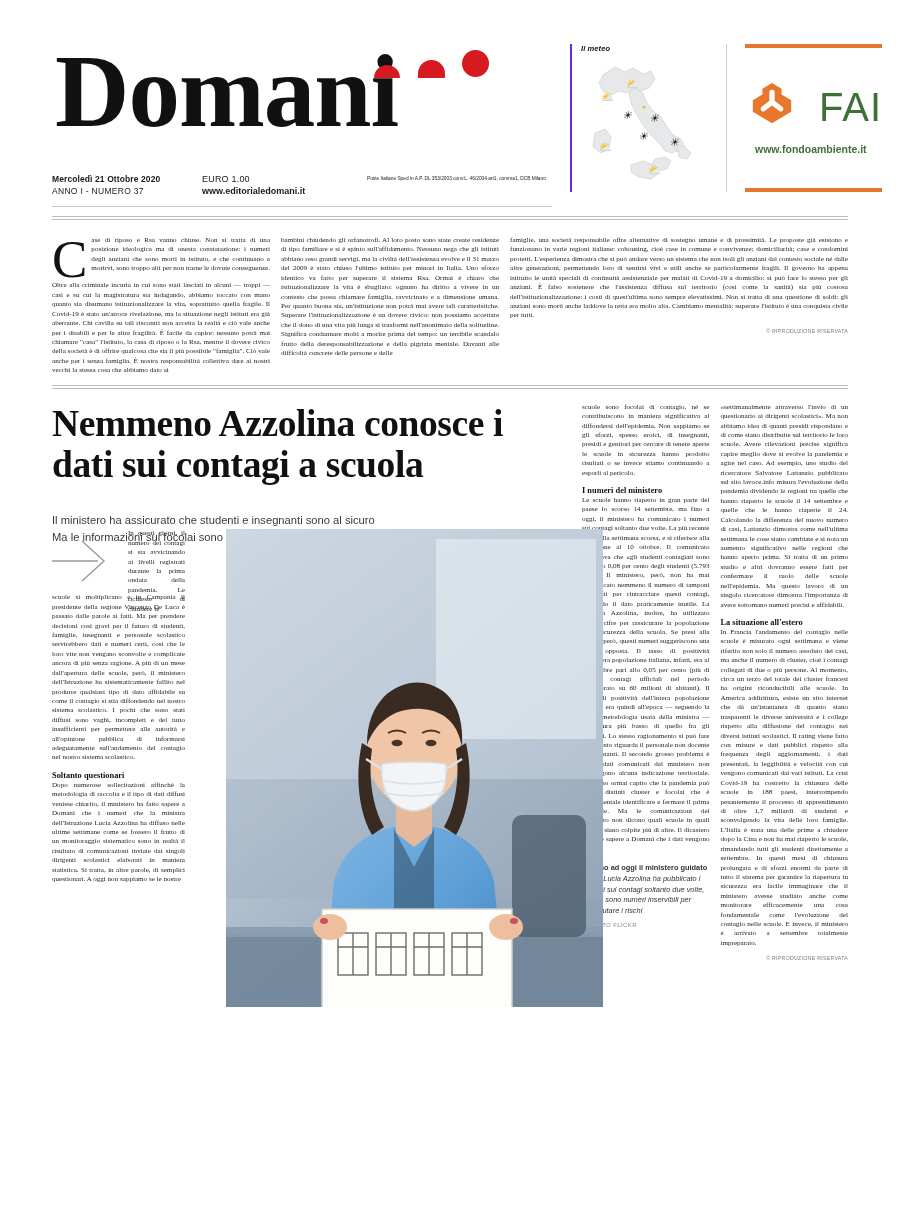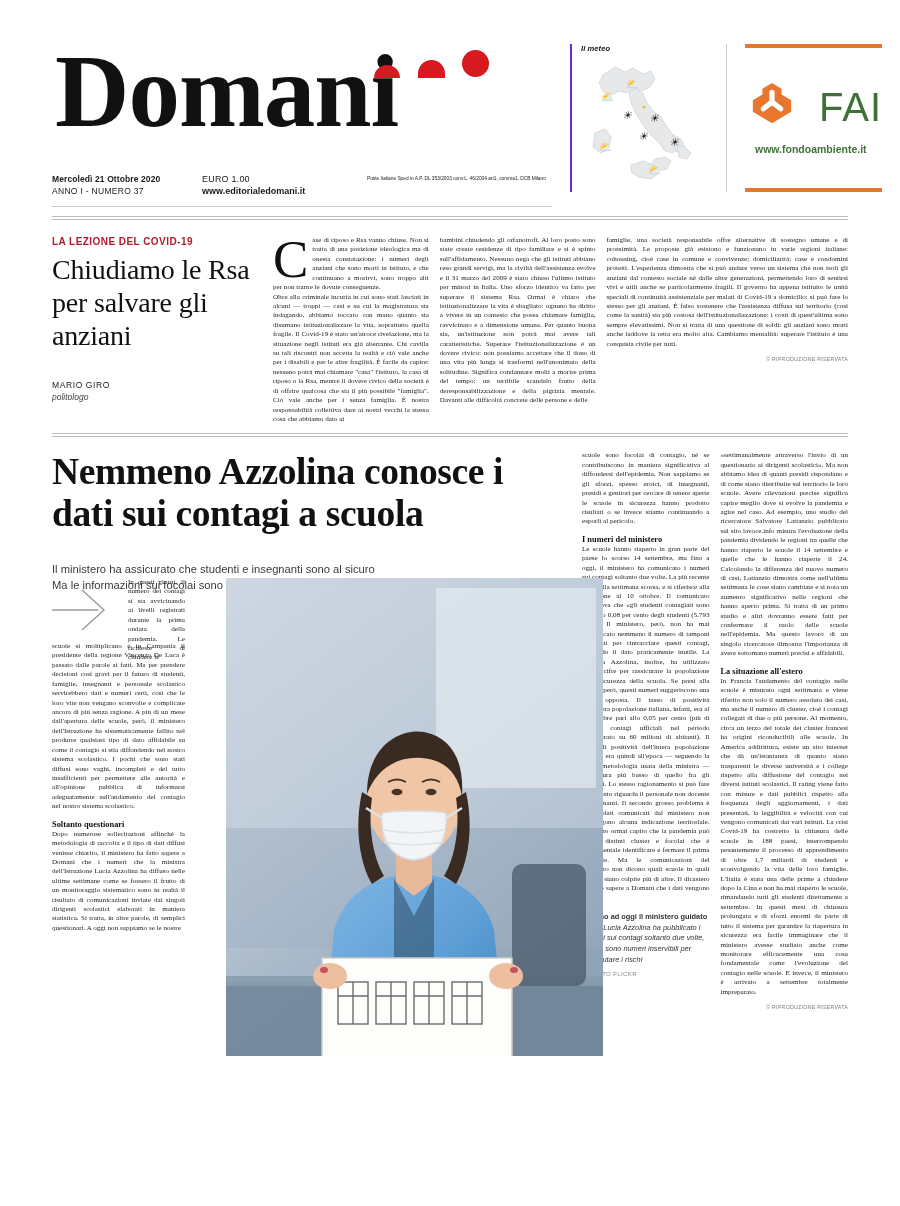--- a/index.html
+++ b/index.html
@@ -358,28 +358,20 @@
       <div class="l2">www.editorialedomani.it</div>
     </div>
     <div class="col db-poste">Poste Italiane Sped in A.P. DL 353/2003 conv.L. 46/2004 art1, comma1, DCB Milano</div>
   </div>
   <div class="rule-top"></div>
 
   <div class="rule-full"></div>
   <div class="rule-full thin2"></div>
 
   <div class="art-top">
-    <div class="at-head">
-      <div class="kicker">LA LEZIONE DEL COVID-19</div>
-      <div class="at-title">Chiudiamo le Rsa per salvare gli anziani</div>
-      <div class="byline">
-        <div class="name">MARIO GIRO</div>
-        <div class="role">politologo</div>
-      </div>
-    </div>
 
     <div class="at-cols">
       <div class="at-col">
         <div class="bodytext dropcap-wrap">
           <span class="dropcap">C</span>
           <span>ase di riposo e Rsa vanno chiuse. Non si tratta di una posizione ideologica ma di onesta constatazione: i numeri degli anziani che sono morti in istituto, e che continuano a morirvi, sono troppo alti per non trarne le dovute conseguenze.</span>
           <div style="clear:both"></div>
           <span>Oltre alla criminale incuria in cui sono stati lasciati in alcuni — troppi — casi e su cui la magistratura sta indagando, abbiamo toccato con mano quanto sia disumano istituzionalizzare la vita, soprattutto quella fragile. Il Covid-19 è stato un'atroce rivelazione, ma la situazione negli istituti era già aberrante. Chi cavilla su tali riscontri non accetta la realtà e ciò vale anche per i disabili e per le altre fragilità.
 È facile da capire: nessuno potrà mai chiamare "casa" l'istituto, la casa di riposo o la Rsa, mentre il dovere civico della società è di offrire qualcosa che sia il più possibile "famiglia". Ciò vale anche per i senza famiglia. È nostra responsabilità collettiva dare ai nostri vecchi la stessa cosa che abbiamo dato ai</span>
         </div>

